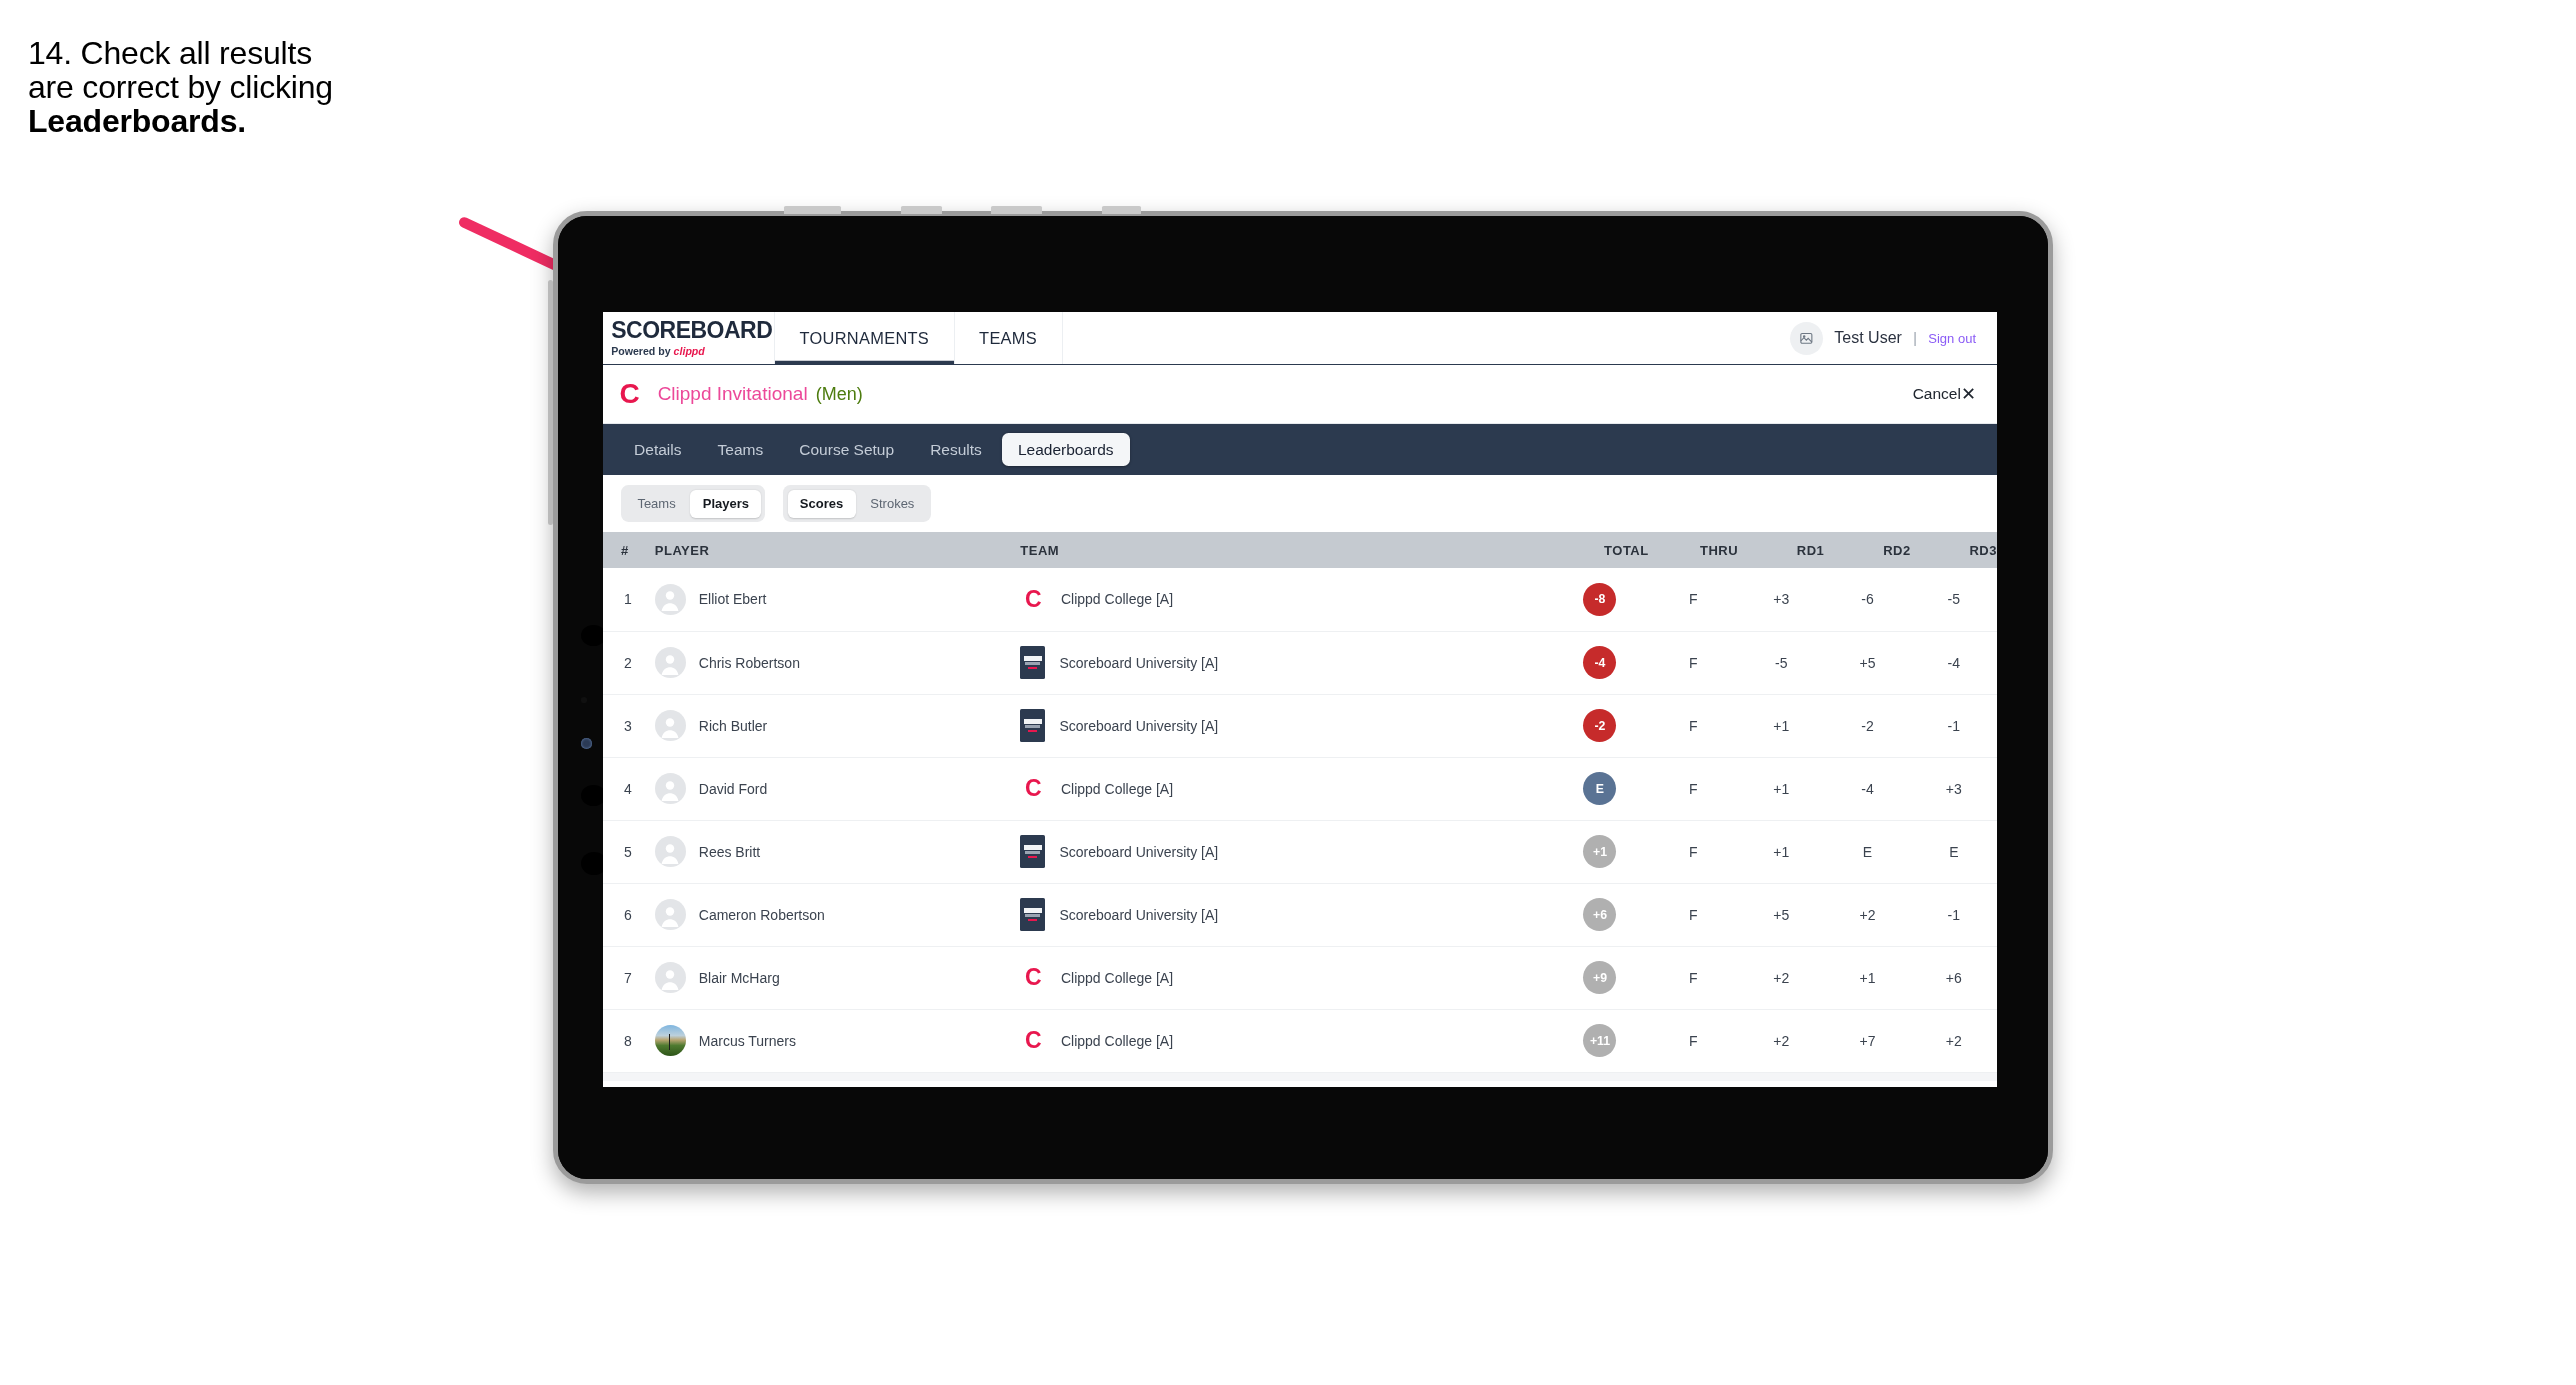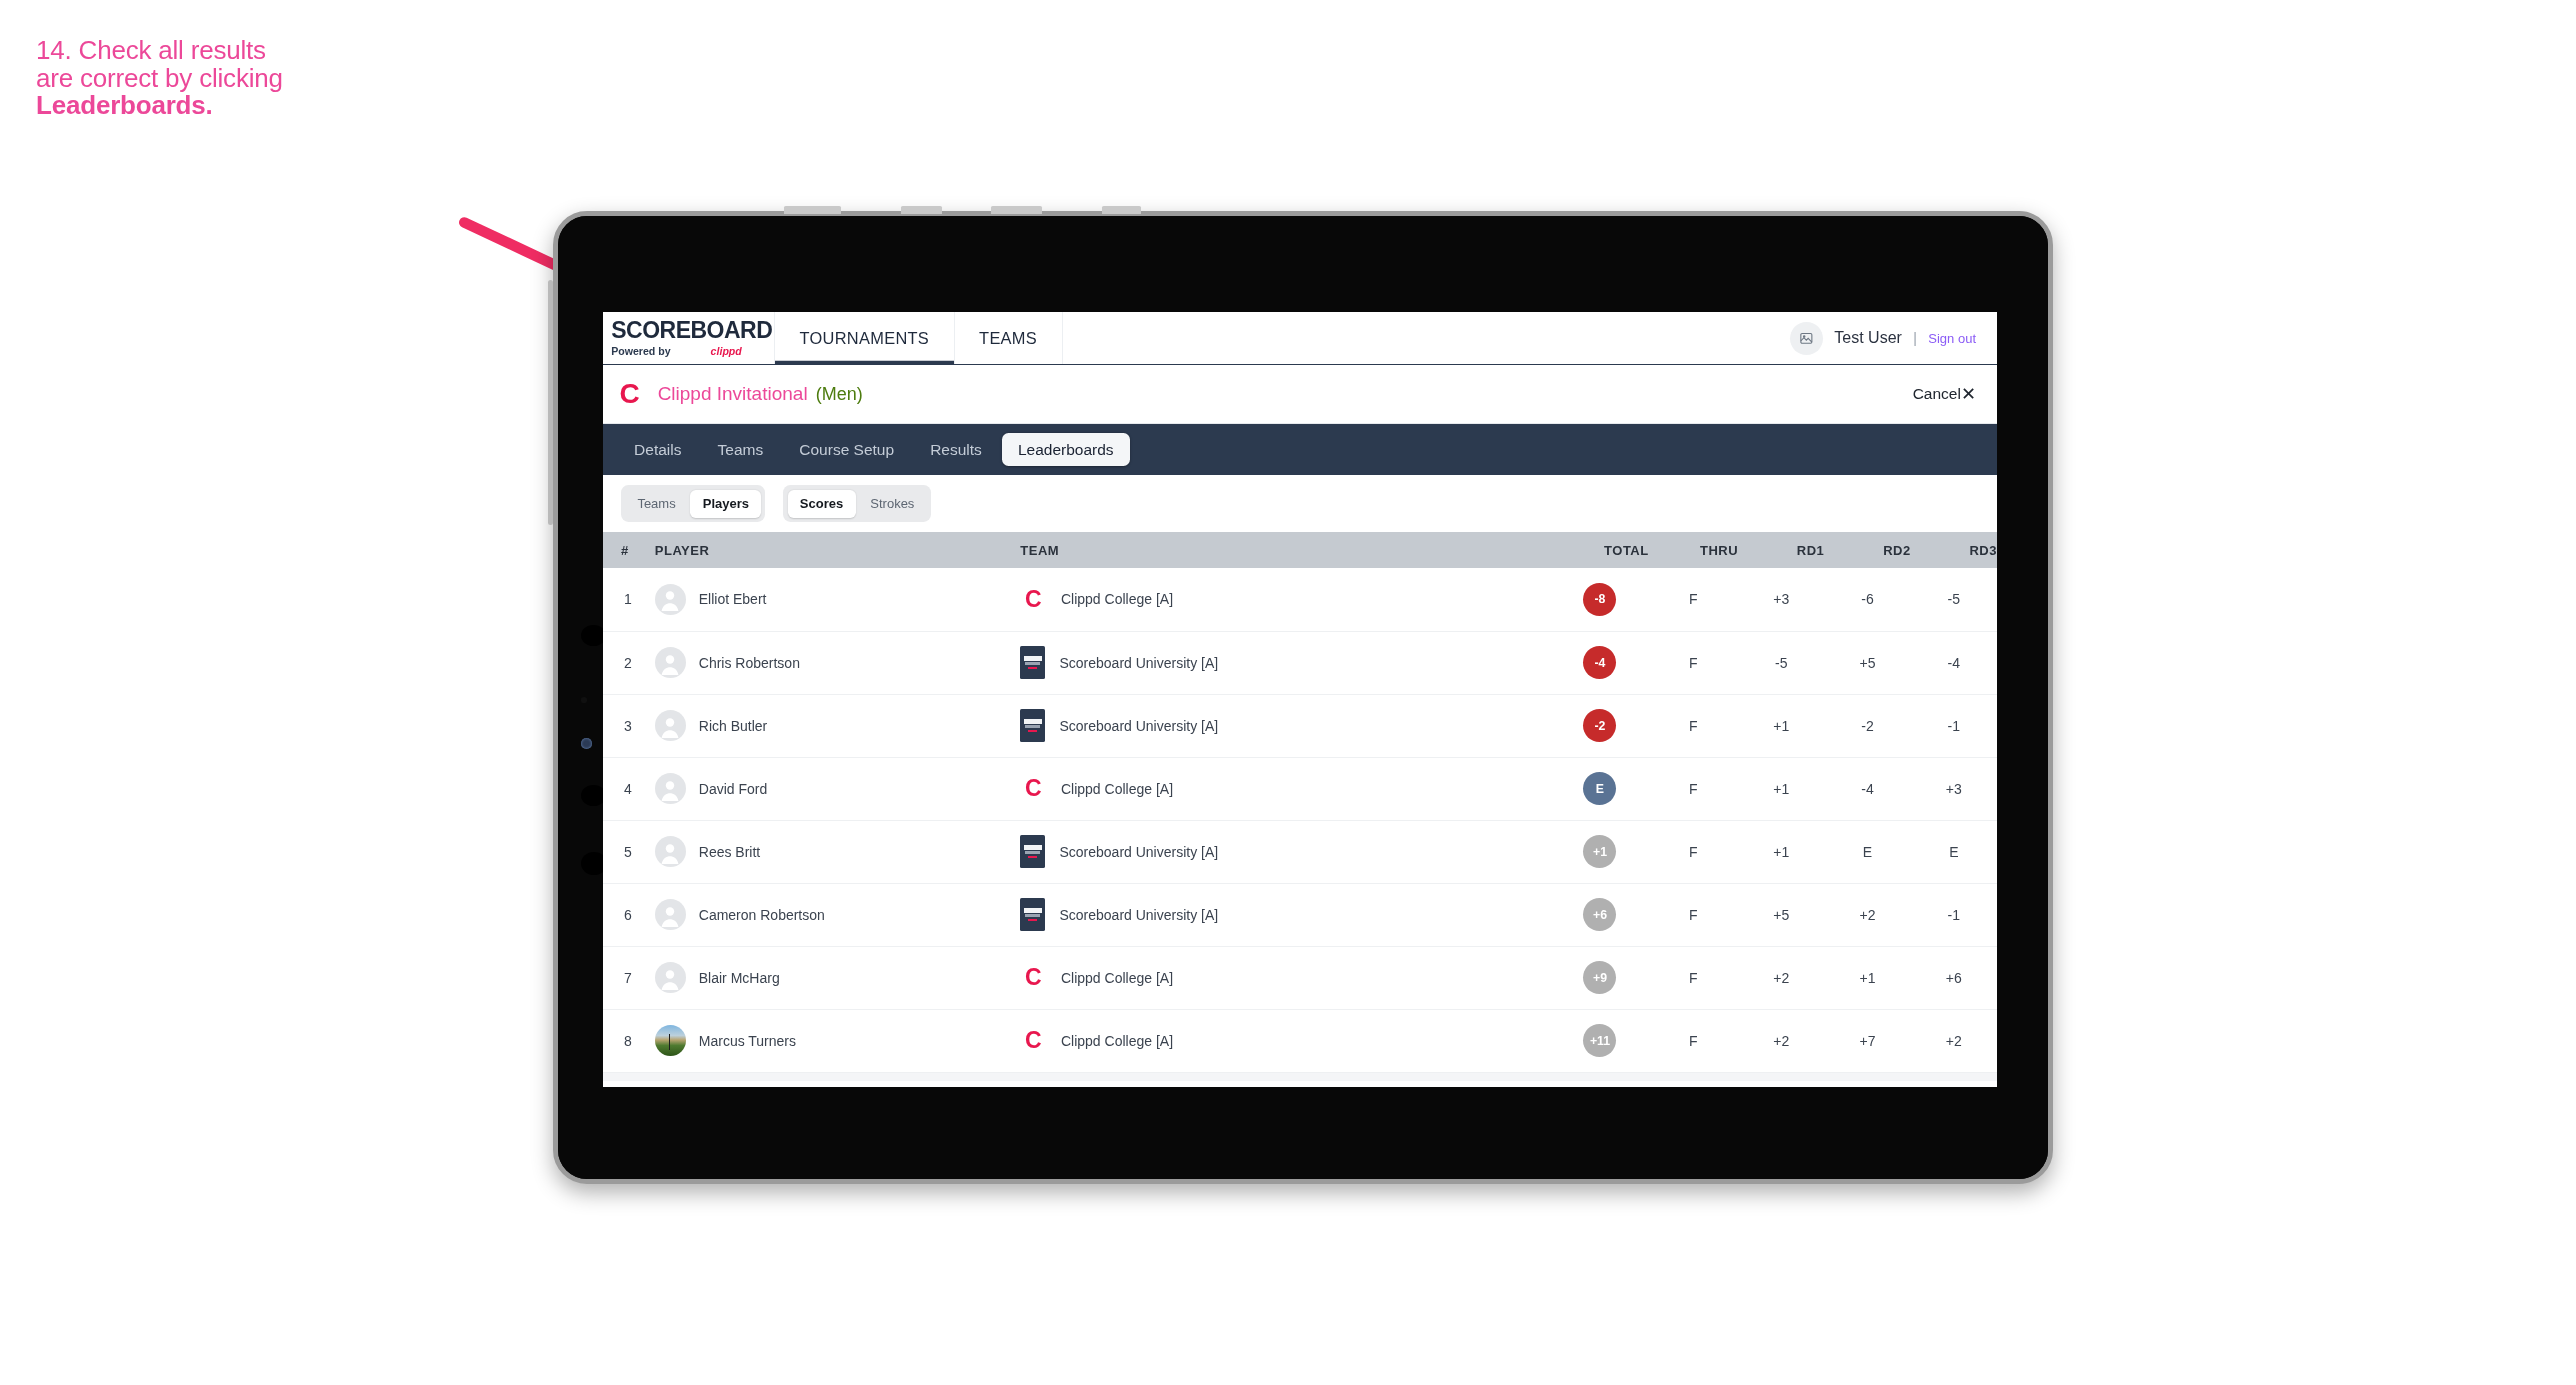--- a/index.html
+++ b/index.html
@@ -6,22 +6,22 @@
   html, body {
     width: 2576px; height: 1386px;
     background: #ffffff;
     font-family: "Liberation Sans", sans-serif;
     overflow: hidden;
   }
   #stage { position: relative; width: 2576px; height: 1386px; background:#fff; }
 
   
   .annotation {
-    position: absolute; left: 36px; top: 37px; width: 621px;
-    font-size: 26px; line-height: 1.06; color: #ec4899;
+    position: absolute; left: 28px; top: 37px; width: 621px;
+    font-size: 32px; line-height: 1.06; color: #000000;
     letter-spacing: -0.2px;
   }
   .annotation .ln { display:block; white-space: nowrap; }
   .annotation .bold { font-weight: 700; }
 
   .arrow-svg { position: absolute; left:0; top:0; width:2576px; height:1386px; pointer-events:none; }
 
   
   .device {
     position: absolute; left: 553px; top: 211px;
@@ -58,21 +58,21 @@
   }
 
   
   .topbar { height: 53px; background:#fff; display:flex; align-items:stretch;
             border-bottom: 1.6px solid #2c3a4f; position:relative; }
   .brand { width: 172px; display:flex; flex-direction:column; justify-content:center;
            padding-left: 8.2px; border-right: 0.8px solid #eceff2; }
   .brand-word { font-size: 23px; font-weight: 800; letter-spacing: -0.5px;
                 color: #1f2a3c; line-height: 1; font-stretch: condensed; }
   .brand-sub { font-size: 10.6px; color:#2c3a4f; margin-top: 3.3px; font-weight:600; }
-  .brand-sub .clippd { color:#e8174e; font-weight:800; font-style:italic;margin-left:37px; }
+  .brand-sub .clippd { color:#e8174e; font-weight:800; font-style:italic; }
 
   .topnav { display:flex; align-items:center; }
   .topnav-item { padding: 0 24.5px; height: 100%; display:flex; align-items:center;
                  font-size: 16.4px; color:#1f2a3c; letter-spacing:0.3px;
                  border-right: 0.8px solid #eceff2; cursor:pointer; }
   .topnav-item.active { box-shadow: inset 0 -3.3px 0 #2c3a4f; }
 
   .topbar-spacer { flex: 1; }
   .topbar-right { display:flex; align-items:center; gap: 11.4px; padding-right: 21px; }
   .avatar-chip { width: 33px; height: 33px; border-radius:50%; background:#eef0f2;

